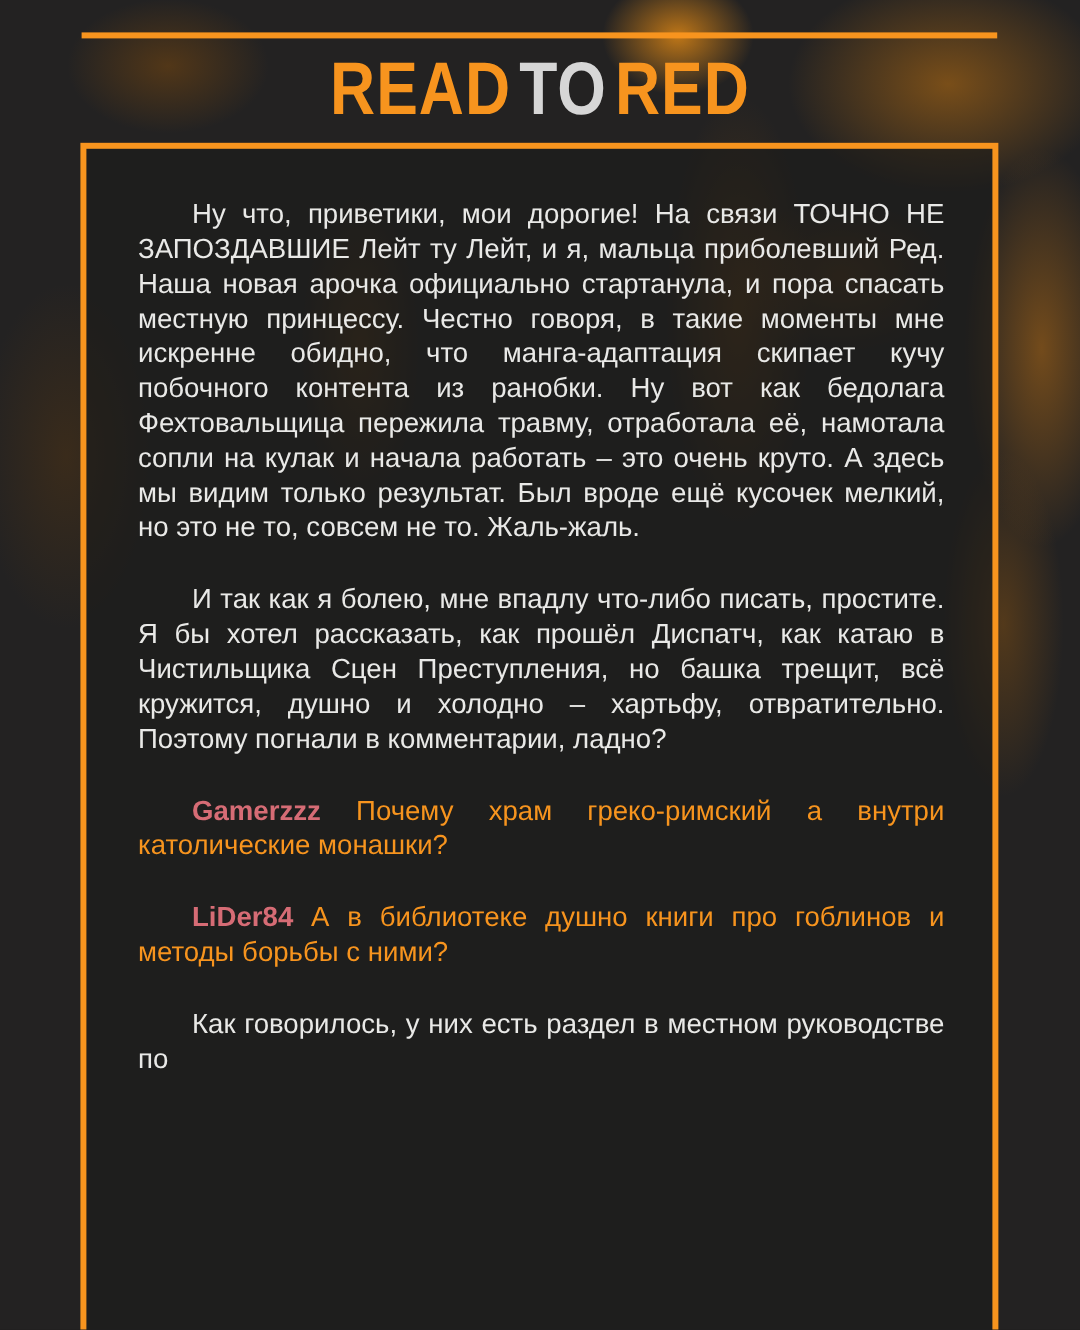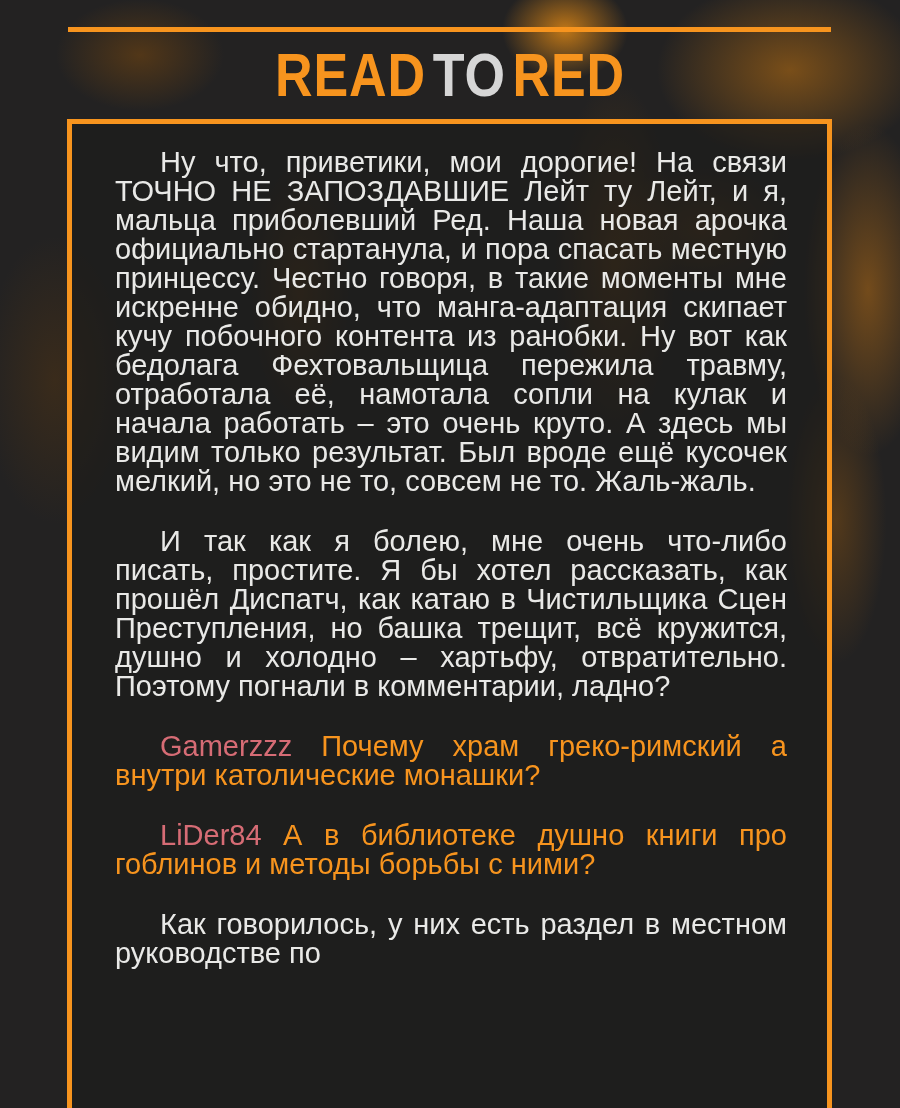--- a/index.html
+++ b/index.html
@@ -60,45 +60,45 @@
     left: 67px;
     right: 68px;
     top: 119px;
     bottom: -40px; 
     border: 5px solid #F7941E;
     background: rgba(28,27,26,0.62);
     padding: 24px 40px 0 43px;
     box-sizing: border-box;
   }
   .para {
-    margin: 0 0 31px 0;
+    margin: 16px 0 31px 0;
     color: #E9E9E7;
-    font-size: 29px;
+    font-size: 23px;
     line-height: 29px;
     text-align: justify;
     text-indent: 45px;
   }
-  .username { color: #D66C75; }
+  .username { color: #D66C75; font-weight: bold; }
   .question { color: #F7941E; }
 </style>
 </head>
 <body>
 
 <div class="flames"></div>
 
 <div class="top-line"></div>
 
 <h1 class="title"><span class="t-orange">READ</span><span class="t-gray">TO</span><span class="t-orange">RED</span></h1>
 
 <div class="content-box">
 
   <p class="para">Ну что, приветики, мои дорогие! На связи ТОЧНО НЕ ЗАПОЗДАВШИЕ Лейт ту Лейт, и я, мальца приболевший Ред. Наша новая арочка официально стартанула, и пора спасать местную принцессу. Честно говоря, в такие моменты мне искренне обидно, что манга-адаптация скипает кучу побочного контента из ранобки. Ну вот как бедолага Фехтовальщица пережила травму, отработала её, намотала сопли на кулак и начала работать – это очень круто. А здесь мы видим только результат. Был вроде ещё кусочек мелкий, но это не то, совсем не то. Жаль-жаль.</p>
 
 
-  <p class="para">И так как я болею, мне очень что-либо писать, простите. Я бы хотел рассказать, как прошёл Диспатч, как катаю в Чистильщика Сцен Преступления, но башка трещит, всё кружится, душно и холодно – хартьфу, отвратительно. Поэтому погнали в комментарии, ладно?</p>
+  <p class="para">И так как я болею, мне впадлу что-либо писать, простите. Я бы хотел рассказать, как прошёл Диспатч, как катаю в Чистильщика Сцен Преступления, но башка трещит, всё кружится, душно и холодно – хартьфу, отвратительно. Поэтому погнали в комментарии, ладно?</p>
 
   <p class="para">
     <span class="username">Gamerzzz</span>
     <span class="question">Почему храм греко-римский а внутри католические монашки?</span>
   </p>
 
 
   <p class="para">
     <span class="username">LiDer84</span>
     <span class="question">А в библиотеке душно книги про гоблинов и методы борьбы с ними?</span>

